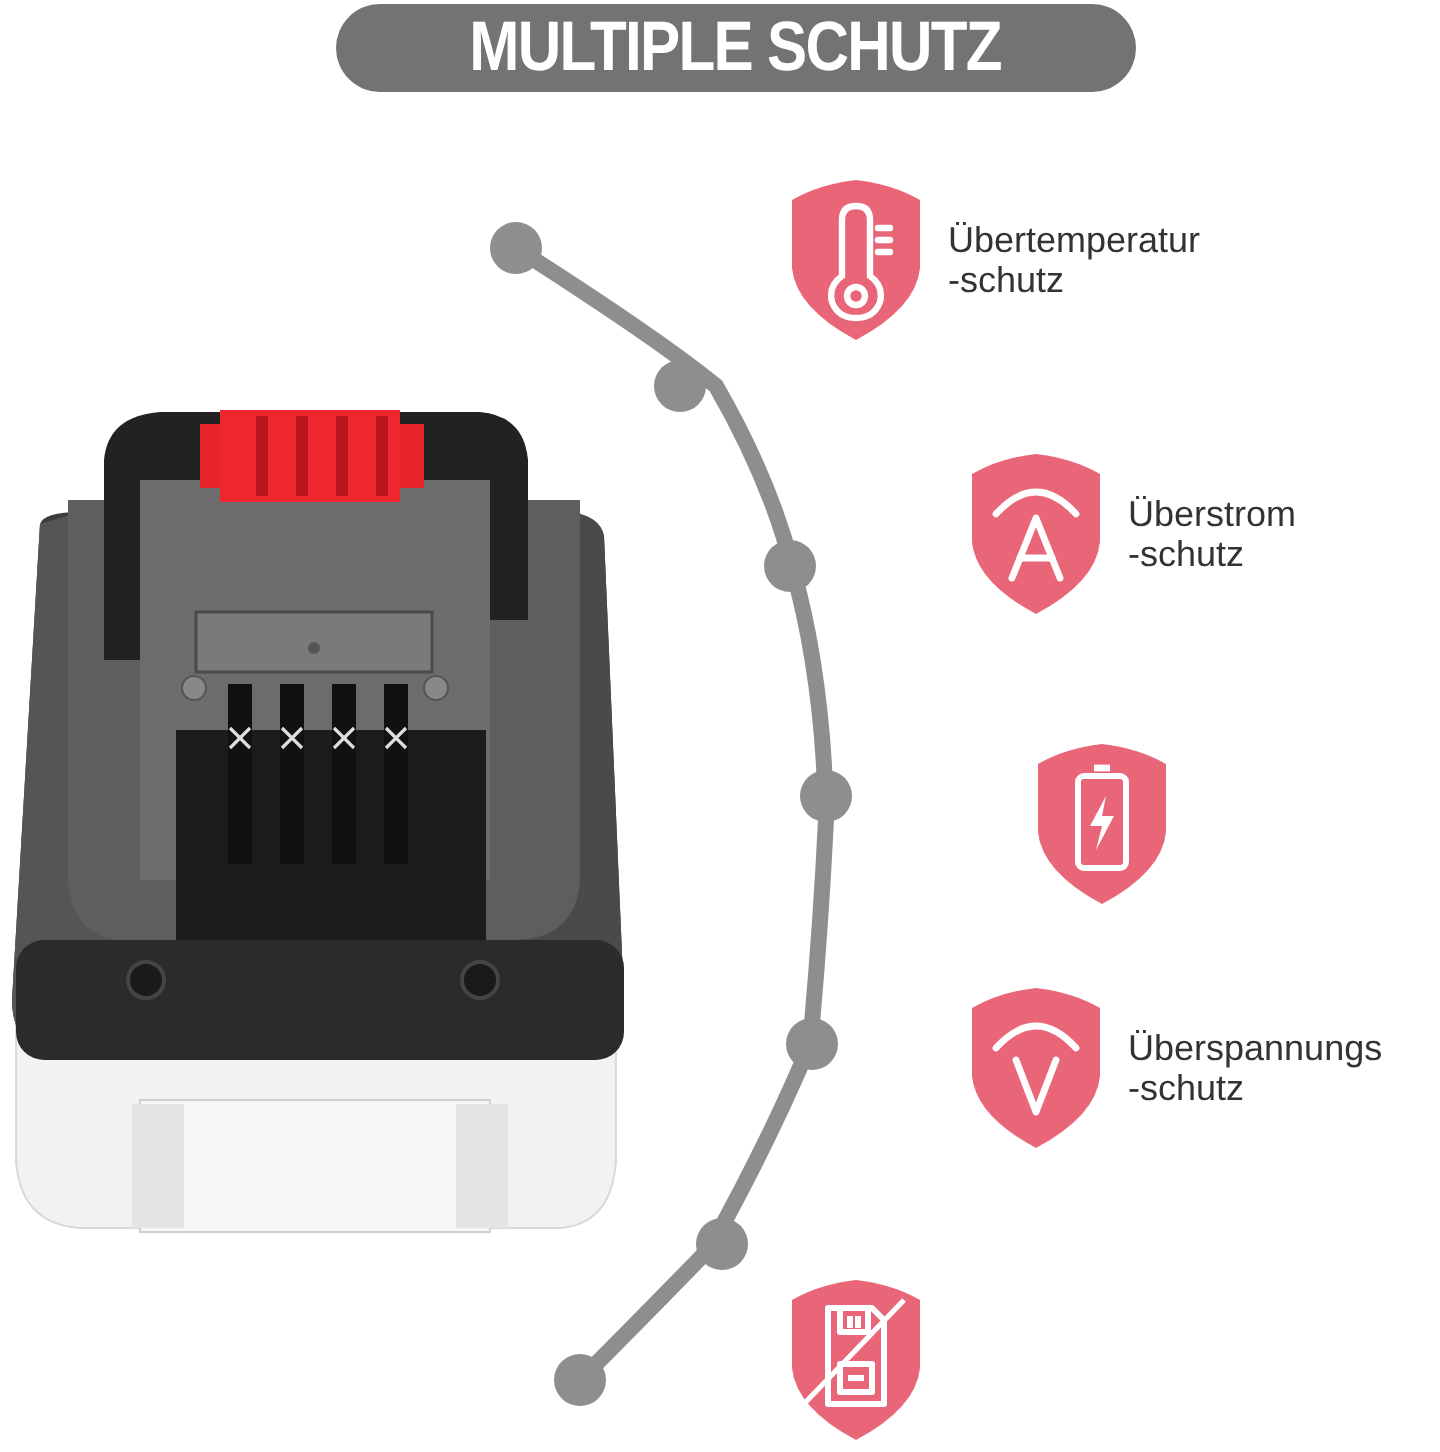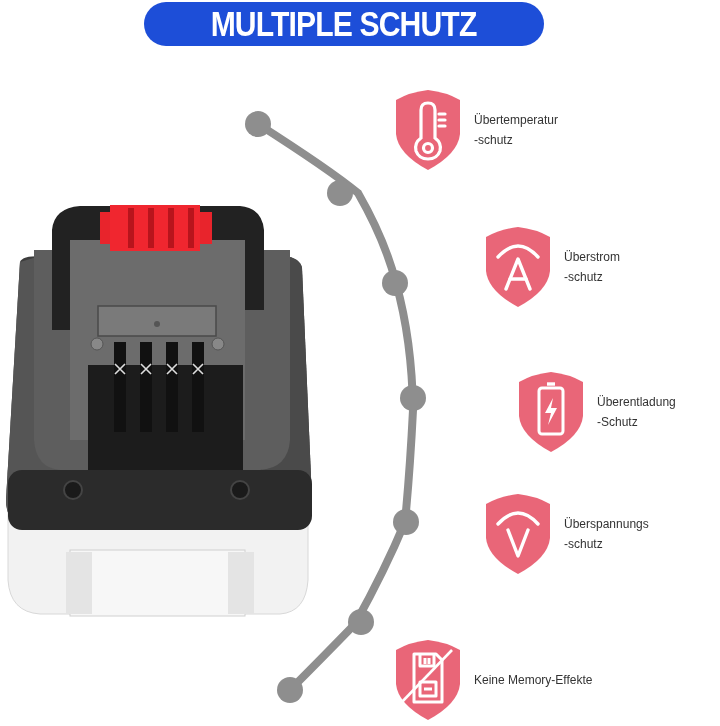--- a/index.html
+++ b/index.html
@@ -1,23 +1,23 @@
 <!DOCTYPE html>
 <html><head>
 <meta charset="utf-8">
 <style>
   html, body { margin:0; padding:0; background:#ffffff; }
   body { width:720px; height:726px; position:relative; overflow:hidden; font-family:"Liberation Sans", sans-serif; }
-  .banner { position:absolute; left:144px; top:2px; width:400px; height:44px; border-radius:22px; background:#1d4ed8; display:flex; align-items:center; justify-content:center; }
+  .banner { position:absolute; left:168px; top:2px; width:400px; height:44px; border-radius:22px; background:#737373; display:flex; align-items:center; justify-content:center; }
   .banner span { color:#fff; font-family:"Liberation Sans", sans-serif; font-weight:bold; font-size:35px; letter-spacing:-1px; transform:scaleX(0.86); white-space:nowrap; }
   .arc { position:absolute; left:0; top:0; width:720px; height:726px; }
   .feature { position:absolute; display:flex; align-items:center; }
   .shield { width:68px; height:84px; position:relative; }
   .shield svg { width:68px; height:84px; display:block; }
-  .flabel { margin-left:12px; font-size:12px; line-height:20px; color:#333333; font-family:"Liberation Sans", sans-serif; }
+  .flabel { margin-left:12px; font-size:18px; line-height:20px; color:#333333; font-family:"Liberation Sans", sans-serif; }
   .flabel div { white-space:nowrap; }
   .battery { position:absolute; left:0; top:0; }
 </style>
 </head>
 <body>
 
 <div class="banner">
   <span>MULTIPLE SCHUTZ</span>
 </div>
 
@@ -115,24 +115,20 @@
   <div class="shield">
     <svg viewBox="0 0 68 84">
       <path d="M34 2 Q52 4 66 12 L66 46 Q64 66 34 82 Q4 66 2 46 L2 12 Q16 4 34 2 Z" fill="#e96678"></path>
       <g fill="none" stroke="#ffffff" stroke-width="3" stroke-linejoin="round">
         <rect x="22" y="18" width="24" height="46" rx="3"></rect>
         <path d="M30 14 L38 14" stroke-width="3.4"></path>
       </g>
       <path d="M36 28 L28 43 L34 43 L31 55 L40 38 L34 38 Z" fill="#ffffff"></path>
     </svg>
   </div>
-  <div class="flabel">
-    <div>Überentladung</div>
-    <div>-Schutz</div>
-  </div>
 </div>
 
 <div class="feature" style="left:484px; top:492px;">
   <div class="shield">
     <svg viewBox="0 0 68 84">
       <path d="M34 2 Q52 4 66 12 L66 46 Q64 66 34 82 Q4 66 2 46 L2 12 Q16 4 34 2 Z" fill="#e96678"></path>
       <g fill="none" stroke="#ffffff" stroke-width="3.4" stroke-linecap="round" stroke-linejoin="round">
         <path d="M14 32 Q34 10 54 32"></path>
         <path d="M24 38 L34 64 L44 38"></path>
       </g>
@@ -151,16 +147,13 @@
       <g fill="none" stroke="#ffffff" stroke-width="3" stroke-linejoin="round">
         <path d="M20 16 L42 16 L48 22 L48 64 L20 64 Z"></path>
         <path d="M26 16 L26 28 L40 28 L40 16"></path>
         <path d="M31 20 L31 26 M35 20 L35 26"></path>
         <rect x="26" y="44" width="16" height="14"></rect>
         <path d="M30 51 L38 51"></path>
         <path d="M6 66 L58 12" stroke-width="2.6"></path>
       </g>
     </svg>
   </div>
-  <div class="flabel">
-    <div>Keine Memory-Effekte</div>
-  </div>
 </div>
 
 </body></html>

